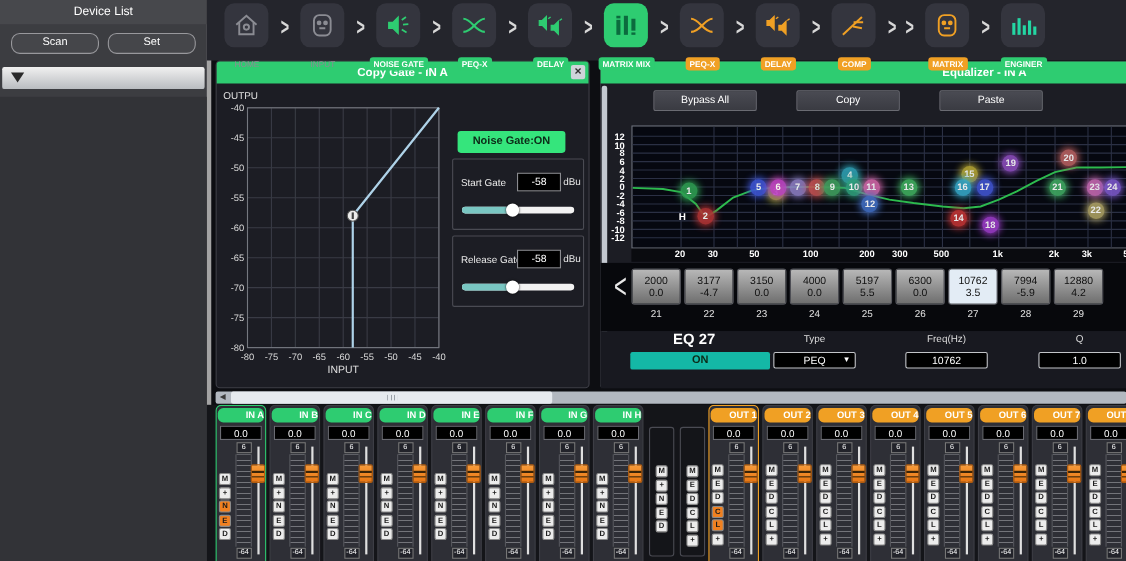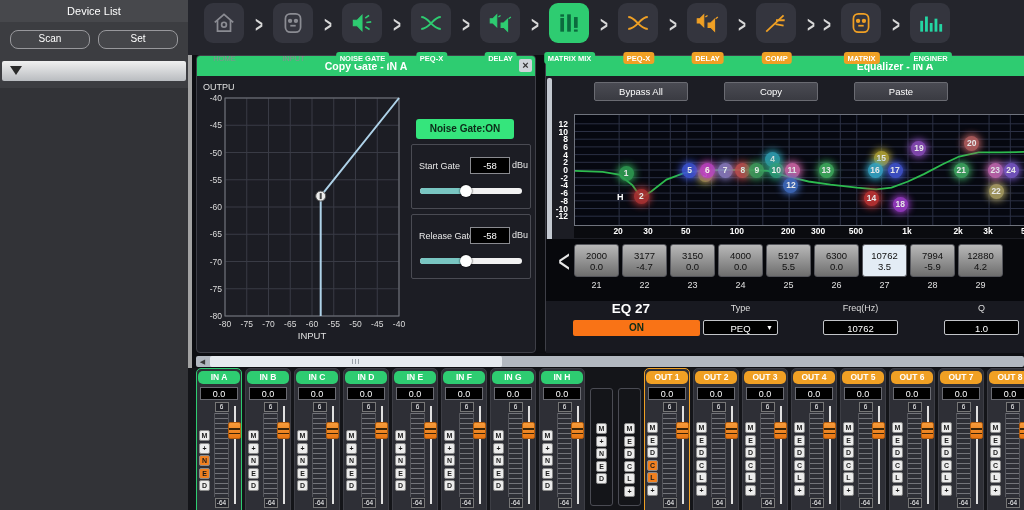--- a/index.html
+++ b/index.html
@@ -57,36 +57,36 @@
   #eq-xlabels div{position:absolute;width:26px;text-align:center;font-size:8.5px;font-weight:bold;color:#fff;}
   #eq-lower{position:absolute;left:0px;top:183px;width:700px;height:62px;background:#07080c;}
   #eq-bands{position:absolute;left:8px;top:188px;display:flex;align-items:flex-start;}
   .band-nav{width:20px;height:34px;color:#e8e8e8;font-size:20px;line-height:34px;text-align:center;transform:scaleY(1.6);cursor:pointer;}
   .band-col{width:45px;margin-right:3px;display:flex;flex-direction:column;align-items:center;}
   .band-cell{width:45px;height:33px;border-radius:3px;background:linear-gradient(#b8b8b8,#6e6e6e);border:1px solid #55565c;box-sizing:border-box;display:flex;flex-direction:column;align-items:center;justify-content:center;color:#101010;font-size:9.5px;cursor:pointer;}
   .band-cell.sel{background:#e3ecf5;}
   .band-num{margin-top:3px;font-size:9px;color:#e0e0e0;}
   #eq-section{position:absolute;left:0;top:245px;width:700px;height:52px;background:#181920;}
   .eqs-title{position:absolute;left:30px;top:0px;width:110px;text-align:center;font-size:13.5px;font-weight:bold;color:#fff;}
-  .eqs-on{position:absolute;left:27px;top:19px;width:127px;height:16px;background:#f97316;border-radius:2px;color:#0c2b18;font-size:10px;font-weight:bold;text-align:center;line-height:16px;cursor:pointer;}
+  .eqs-on{position:absolute;left:27px;top:19px;width:127px;height:16px;background:#14b8a6;border-radius:2px;color:#0c2b18;font-size:10px;font-weight:bold;text-align:center;line-height:16px;cursor:pointer;}
   .eqs-label{position:absolute;top:2px;width:75px;text-align:center;font-size:9px;color:#ddd;}
   .eqs-field{position:absolute;top:19px;width:75px;height:15px;background:#000;border:1px solid #c2c4c8;border-radius:2px;color:#fff;font-size:9.5px;text-align:center;line-height:15px;box-sizing:border-box;}
   .eqs-dd .dd-arrow{position:absolute;right:4px;top:0px;font-size:7px;color:#fff;line-height:14px;}
   
   #hscroll{position:absolute;left:196px;top:356px;width:828px;height:11px;background:#b2b8c0;border-radius:2px;}
   #hscroll .arrow{position:absolute;left:0;top:0;width:13px;height:11px;font-size:7px;color:#3a3a3a;text-align:center;line-height:11px;cursor:pointer;}
   #hscroll .thumb{position:absolute;left:14px;top:0;width:292px;height:11px;background:#e6eaef;border-radius:2px;cursor:grab;}
   #hscroll .grip{position:absolute;left:50%;top:3px;width:9px;height:5px;margin-left:-4px;background:repeating-linear-gradient(90deg,#99a0a8 0 1px,transparent 1px 3px);}
   
   #mixer{position:absolute;left:188px;top:368px;width:836px;height:142px;background:#141519;overflow:hidden;}
   #mixer-strips{display:flex;padding-left:8px;}
   .strip{position:relative;flex:none;width:46px;height:150px;margin-right:3px;background:#2e2f36;border:1px solid #3d3e45;border-radius:5px;box-sizing:border-box;}
   .strip.sel-green{border:1px solid #2ecc71;}
   .strip.sel-orange{border:1px solid #f0a024;}
-  .strip-head{margin:2px auto 0 auto;width:42px;height:13px;border-radius:5px;text-align:center;font-size:8.5px;font-weight:bold;color:#fff;line-height:13px;}
+  .strip-head{margin:2px auto 0 auto;width:42px;height:13px;border-radius:5px;text-align:right;font-size:8.5px;font-weight:bold;color:#fff;line-height:13px;}
   .strip-head.green{background:#2ecc71;}
   .strip-head.orange{background:#f0a024;}
   .strip-val{margin:3px auto 0 auto;width:38px;height:13px;background:#000;border:1px solid #6a6b72;color:#fff;font-size:9px;text-align:center;line-height:13px;box-sizing:border-box;}
   .fader{position:relative;height:112px;}
   .btn-col{position:absolute;left:2px;}
   .btn-col.b5{top:30px;} .btn-col.b6{top:22px;}
   .ch-btn{width:11px;height:11px;margin-bottom:1.5px;background:#ececec;border:1px solid #8a8a8a;border-radius:2px;color:#1a1a1a;font-size:7px;font-weight:bold;text-align:center;line-height:10px;box-sizing:border-box;cursor:pointer;}
   .ch-btn.active{background:#f08020;}
   .scale{position:absolute;left:16px;top:2px;width:17px;height:106px;display:flex;flex-direction:column;align-items:center;}
   .scale-num{flex:none;min-width:10px;padding:0 1px;border:1px solid #777;background:#22232a;color:#fff;font-size:6.5px;line-height:8px;text-align:center;}

